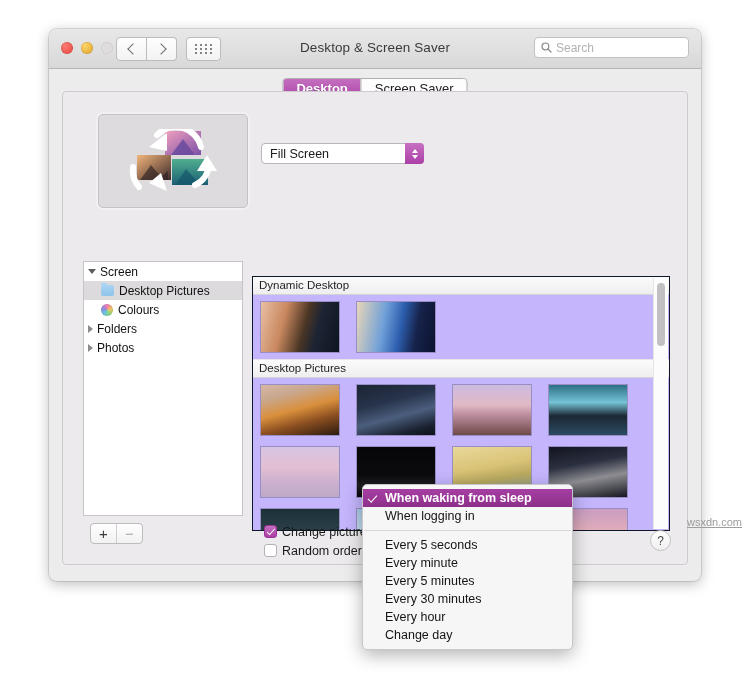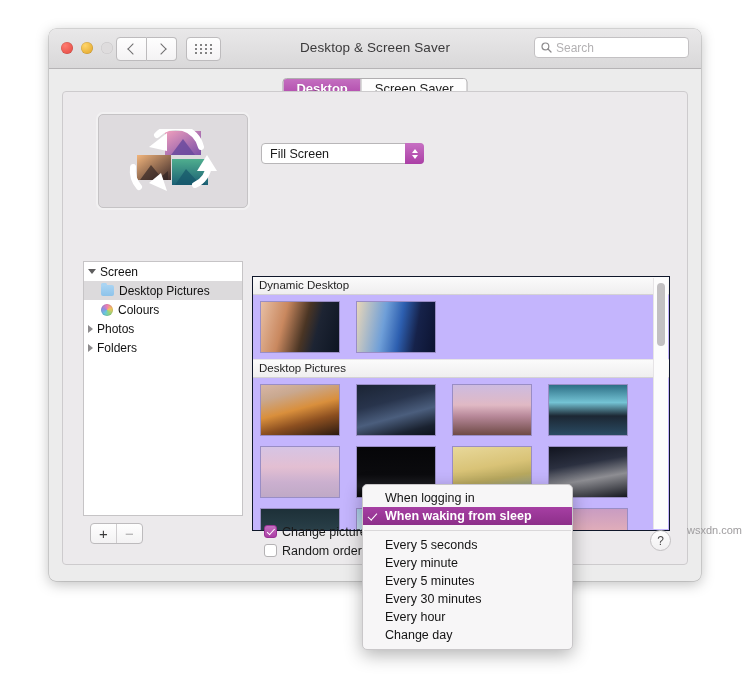--- a/index.html
+++ b/index.html
@@ -230,22 +230,22 @@
     color: #fff; font-weight: bold;
   }
   .mi .tick {
     position: absolute; left: 7px; top: 4px;
     width: 3.5px; height: 8px; border: solid #fff;
     border-width: 0 1.8px 1.8px 0; transform: rotate(42deg);
   }
   .msep { height: 1px; background: #dad8da; margin: 5px 1px; }
 
   .watermark {
-    position: absolute; right: 8px; bottom: 0;
-    font-size: 11px; color: #9e9c9e; font-family: "Liberation Sans", sans-serif;
+    position: absolute; right: 8px; bottom: 8px;
+    font-size: 11px; color: #9e9c9e; font-family: "Liberation Sans", sans-serif; text-decoration: underline;
   }
 </style>
 </head>
 <body>
 
 <div id="root">
 
   <div class="window">
 
     <div class="titlebar">
@@ -348,25 +348,25 @@
         <div class="srow sel ind">
           <span class="folder-ic"></span>
           <span>Desktop Pictures</span>
         </div>
         <div class="srow ind">
           <span class="wheel-ic"></span>
           <span>Colours</span>
         </div>
         <div class="srow">
           <span class="tri right"></span>
-          <span>Photos</span>
+          <span>Folders</span>
         </div>
         <div class="srow">
           <span class="tri right"></span>
-          <span>Folders</span>
+          <span>Photos</span>
         </div>
       </div>
 
       <div class="pmbtns">
         <div class="pmbtn">+</div>
         <div class="pmbtn">−</div>
       </div>
 
       <div class="gridwrap">
         <div class="grp-hdr">Dynamic Desktop</div>
@@ -403,25 +403,25 @@
           <span class="cbox"></span>
           <span>Random order</span>
         </div>
       </div>
 
       <div class="helpbtn">?</div>
     </div>
   </div>
 
   <div class="menu">
-    <div class="mi">When logging in</div>
     <div class="mi checked">
       <span class="tick"></span>
       <span>When waking from sleep</span>
     </div>
+    <div class="mi">When logging in</div>
     <div class="msep"></div>
     <div class="mi">Every 5 seconds</div>
     <div class="mi">Every minute</div>
     <div class="mi">Every 5 minutes</div>
     <div class="mi">Every 30 minutes</div>
     <div class="mi">Every hour</div>
     <div class="mi">Change day</div>
   </div>
 
   <div class="watermark">wsxdn.com</div>

